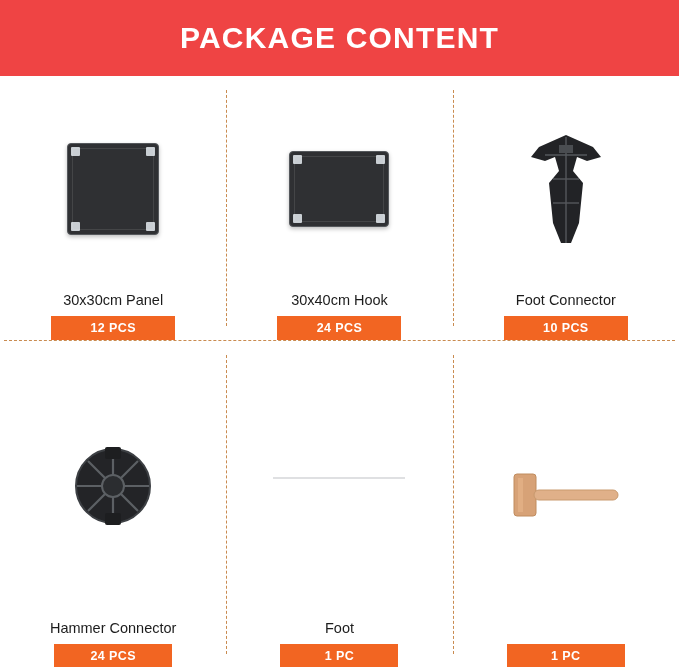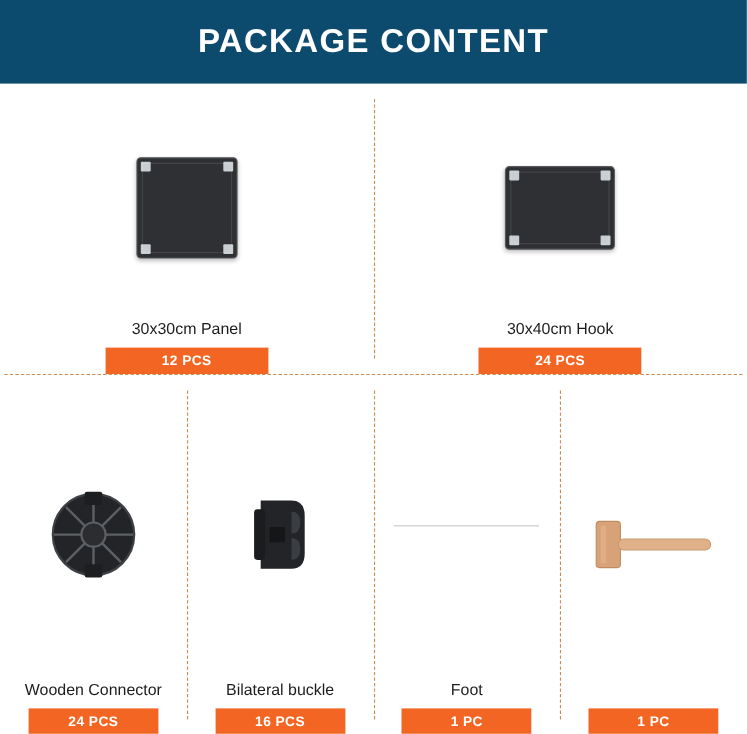--- a/index.html
+++ b/index.html
@@ -13,21 +13,21 @@
   }
   .page {
     position: relative;
     width: 679px;
     height: 667px;
     background: #ffffff;
   }
   
   .header {
     height: 76px;
-    background: #0c4a6e;
+    background: #ef4444;
     display: flex;
     align-items: center;
     justify-content: center;
   }
   .header-title {
     color: #ffffff;
     font-size: 30px;
     font-weight: bold;
     letter-spacing: 1.2px;
   }
@@ -79,21 +79,21 @@
     margin-bottom: 8px;
     white-space: nowrap;
   }
   .badge {
     background: #f26522;
     color: #ffffff;
     font-size: 12.5px;
     font-weight: bold;
     padding: 5px 0;
     text-align: center;
-    width: 148px;
+    width: 124px;
     letter-spacing: .4px;
   }
   .row-bottom .badge { width: 118px; }
 
   
   .panel {
     background: #2f3033;
     border: 1px solid #55585c;
     border-radius: 4px;
     position: relative;
@@ -153,20 +153,40 @@
           <span class="corner c1"></span>
           <span class="corner c2"></span>
           <span class="corner c3"></span>
           <span class="corner c4"></span>
         </div>
       </div>
       <div class="label">30x40cm Hook</div>
       <div class="badge">24 PCS</div>
     </div>
 
+    <div class="cell">
+      <div class="art">
+        <svg class="svg-art" width="86" height="116" viewBox="0 0 86 116">
+          <g fill="#222326">
+            <path d="M43 4 L70 16 L78 26 L64 30 L54 26 L50 40 L60 52 L56 92 L48 112 L38 112 L30 92 L26 52 L36 40 L32 26 L22 30 L8 26 L16 16 Z"></path>
+          </g>
+          <g stroke="#55585c" stroke-width="1.4" fill="none">
+            <path d="M43 6 L43 112"></path>
+            <path d="M22 24 L64 24"></path>
+            <path d="M30 48 L56 48"></path>
+            <path d="M30 72 L56 72"></path>
+          </g>
+          <g fill="#4a4d51">
+            <path d="M36 14 L50 14 L50 22 L36 22 Z"></path>
+          </g>
+        </svg>
+      </div>
+      <div class="label">Foot Connector</div>
+      <div class="badge">10 PCS</div>
+    </div>
   </div>
 
   <div class="divider-h"></div>
 
   <div class="row row-bottom">
 
     <div class="cell">
       <div class="art">
         <svg class="svg-art" width="82" height="82" viewBox="0 0 82 82">
           <circle cx="41" cy="41" r="37" fill="#232427"></circle>
@@ -175,37 +195,24 @@
             <path d="M41 5 L41 77"></path>
             <path d="M5 41 L77 41"></path>
             <path d="M16 16 L66 66"></path>
             <path d="M66 16 L16 66"></path>
           </g>
           <circle cx="41" cy="41" r="11" fill="#2b2d30" stroke="#5c6064" stroke-width="2"></circle>
           <rect x="33" y="2" width="16" height="12" rx="2" fill="#1d1e20"></rect>
           <rect x="33" y="68" width="16" height="12" rx="2" fill="#1d1e20"></rect>
         </svg>
       </div>
-      <div class="label">Wooden Connector</div>
+      <div class="label">Hammer Connector</div>
       <div class="badge">24 PCS</div>
     </div>
 
-    <div class="cell">
-      <div class="art">
-        <svg class="svg-art" width="60" height="74" viewBox="0 0 60 74">
-          <path d="M12 6 L40 6 Q52 6 52 20 L52 54 Q52 68 40 68 L12 68 Z" fill="#232427"></path>
-          <path d="M40 16 Q48 16 48 26 Q48 36 40 36 L40 16 Z" fill="#3a3d41"></path>
-          <path d="M40 40 Q48 40 48 50 Q48 60 40 60 L40 40 Z" fill="#3a3d41"></path>
-          <rect x="6" y="14" width="10" height="46" rx="3" fill="#1b1c1e"></rect>
-          <path d="M20 30 L34 30 L34 44 L20 44 Z" fill="#151618"></path>
-        </svg>
-      </div>
-      <div class="label">Bilateral buckle</div>
-      <div class="badge">16 PCS</div>
-    </div>
 
     <div class="cell">
       <div class="art">
         <svg class="svg-art" width="148" height="88" viewBox="0 0 148 88">
           <g fill="none" stroke="#ffffff" stroke-width="5" stroke-linecap="round">
             <path d="M10 14 L10 34"></path>
             <path d="M138 14 L138 34"></path>
             <path d="M8 30 L140 30"></path>
             <path d="M8 42 L140 42"></path>
             <path d="M28 42 L28 62 Q28 70 36 70"></path>

